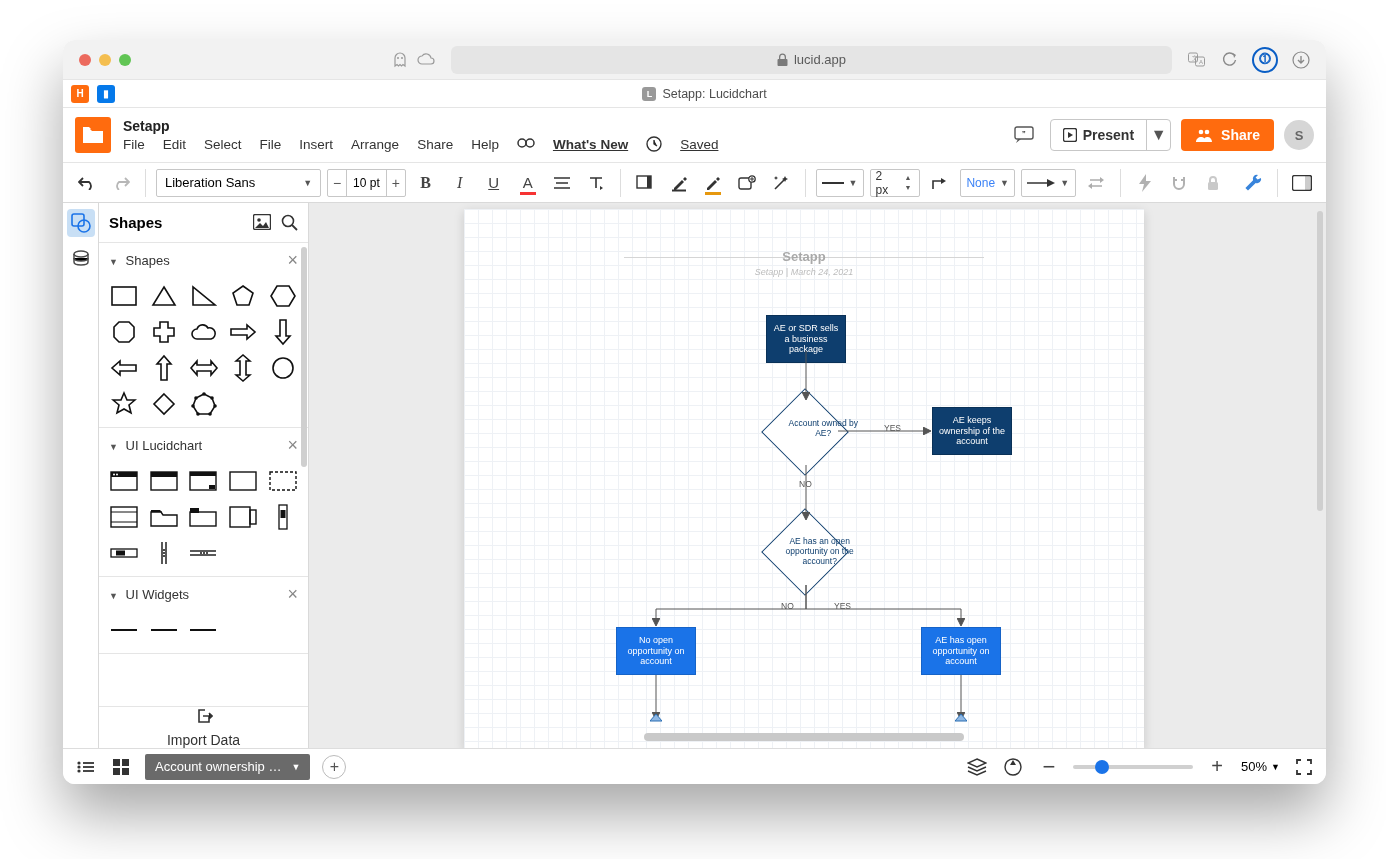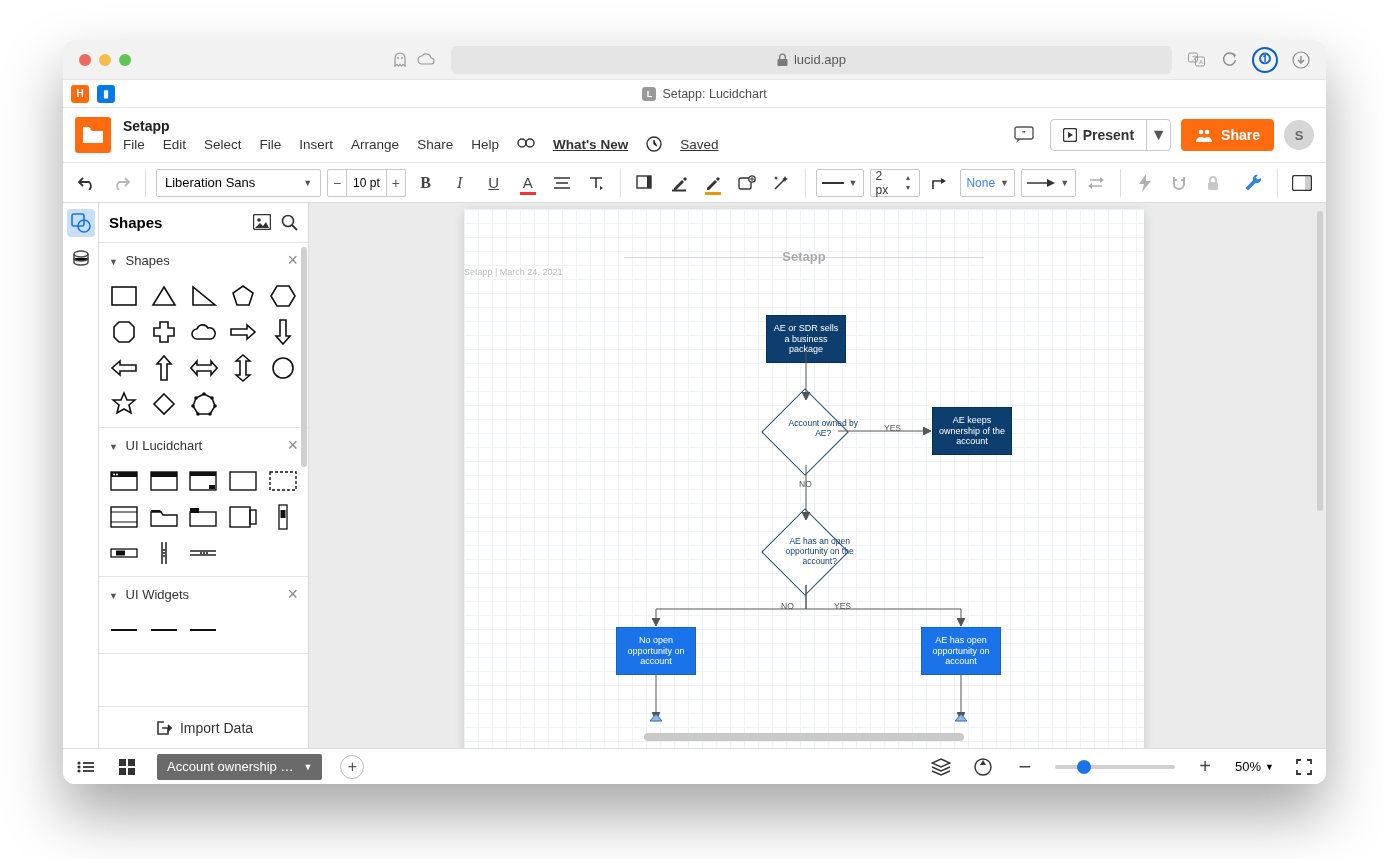--- a/index.html
+++ b/index.html
@@ -62,40 +62,40 @@
   .shapes-panel { width: 210px; background: #fff; border-right: 1px solid #d9d9d9; display:flex;flex-direction:column;position:relative;}
   .sp-head { height: 40px; display:flex;align-items:center;justify-content:space-between;padding:0 10px;border-bottom:1px solid #e5e5e5;font-weight:700;font-size:15px;}
   .sp-head-icons{display:flex;gap:10px;color:#444;}
   .panel-scroll{flex:1;overflow:auto;padding-bottom:6px;}
   .sp-section{border-bottom:1px solid #e5e5e5;}
   .sp-sec-h{height:34px;display:flex;align-items:center;justify-content:space-between;padding:0 10px;font-size:13px;color:#333;}
   .sp-sec-h .caret{font-size:9px;margin-right:4px;color:#555;}
   .sp-sec-h .close{font-size:18px;color:#888;}
   .shape-grid{display:grid;grid-template-columns:repeat(5,1fr);gap:10px;padding:6px 10px 10px;}
   .shape-slot{height:26px;display:flex;align-items:center;justify-content:center;}
-  .import-data{height:42px;border-top:1px solid #e5e5e5;display:flex;align-items:center;justify-content:center;gap:8px;font-size:14px;color:#333;}
+  .import-data{height:42px;border-top:1px solid #e5e5e5;display:flex;align-items:center;justify-content:center;gap:8px;font-size:14px;color:#333;flex-direction:column;}
   .mini-scroll{position:absolute;right:1px;top:44px;width:6px;height:220px;background:#cfcfcf;border-radius:3px;}
   
   .canvas-wrap{flex:1;position:relative;overflow:hidden;background:#ebebeb;}
   .page{position:absolute;left:155px;top:6px;width:680px;height:540px;background:#fff;box-shadow:0 3px 10px rgba(0,0,0,0.15);
     background-image:linear-gradient(#eef1f5 1px,transparent 1px),linear-gradient(90deg,#eef1f5 1px,transparent 1px);
     background-size:14px 14px;}
   .fc-title{position:absolute;top:40px;left:0;right:0;text-align:center;color:#a9a9a9;font-weight:700;font-size:13px;}
-  .fc-sub{position:absolute;top:58px;left:0;right:0;color:#bcbcbc;font-size:9px;}
+  .fc-sub{position:absolute;top:58px;left:0;right:0;text-align:center;color:#bcbcbc;font-size:9px;font-style:italic;}
   .hr{position:absolute;top:48px;left:160px;right:160px;height:1px;background:#d5d5d5;}
   .node{position:absolute;display:flex;align-items:center;justify-content:center;text-align:center;font-size:9px;color:#fff;padding:4px;line-height:1.2;}
   .rect-dark{background:#0e3e6e;border:1px solid #0a3157;}
   .rect-blue{background:#1a73e8;border:1px solid #1663c7;}
   .diamond{width:62px;height:62px;transform:rotate(45deg);border:1px solid #0e3e6e;background:#fff;}
   .diamond .dtxt{transform:rotate(-45deg);width:80px;color:#0e3e6e;font-size:8.5px;}
   .arrow{position:absolute;stroke:#555;fill:none;}
   .label{position:absolute;font-size:8.5px;color:#555;}
   .right-scroll{position:absolute;right:3px;top:8px;width:6px;height:300px;background:#cfcfcf;border-radius:3px;}
   
-  .bottom-bar{height:36px;border-top:1px solid #ddd;background:#fff;display:flex;align-items:center;padding:0 10px;gap:18px;font-size:13px;}
+  .bottom-bar{height:36px;border-top:1px solid #ddd;background:#fff;display:flex;align-items:center;padding:0 10px;gap:12px;font-size:13px;}
   .bb-ico{width:24px;height:24px;display:flex;align-items:center;justify-content:center;color:#444;}
   .page-tab{background:#6a6a6a;color:#fff;height:26px;display:flex;align-items:center;padding:0 10px;border-radius:2px;gap:10px;font-size:13px;}
   .page-tab .caret{font-size:9px;}
   .add-page{width:24px;height:24px;border:1px solid #bbb;border-radius:50%;display:flex;align-items:center;justify-content:center;font-size:16px;color:#555;}
   .bb-spring{flex:1;}
   .zoom-slider{width:120px;height:4px;background:#d0d0d0;border-radius:2px;position:relative;}
   .zoom-slider .knob{position:absolute;left:22px;top:-5px;width:14px;height:14px;border-radius:50%;background:#1a73e8;}
   svg { display: block; }
 </style>
 </head>

